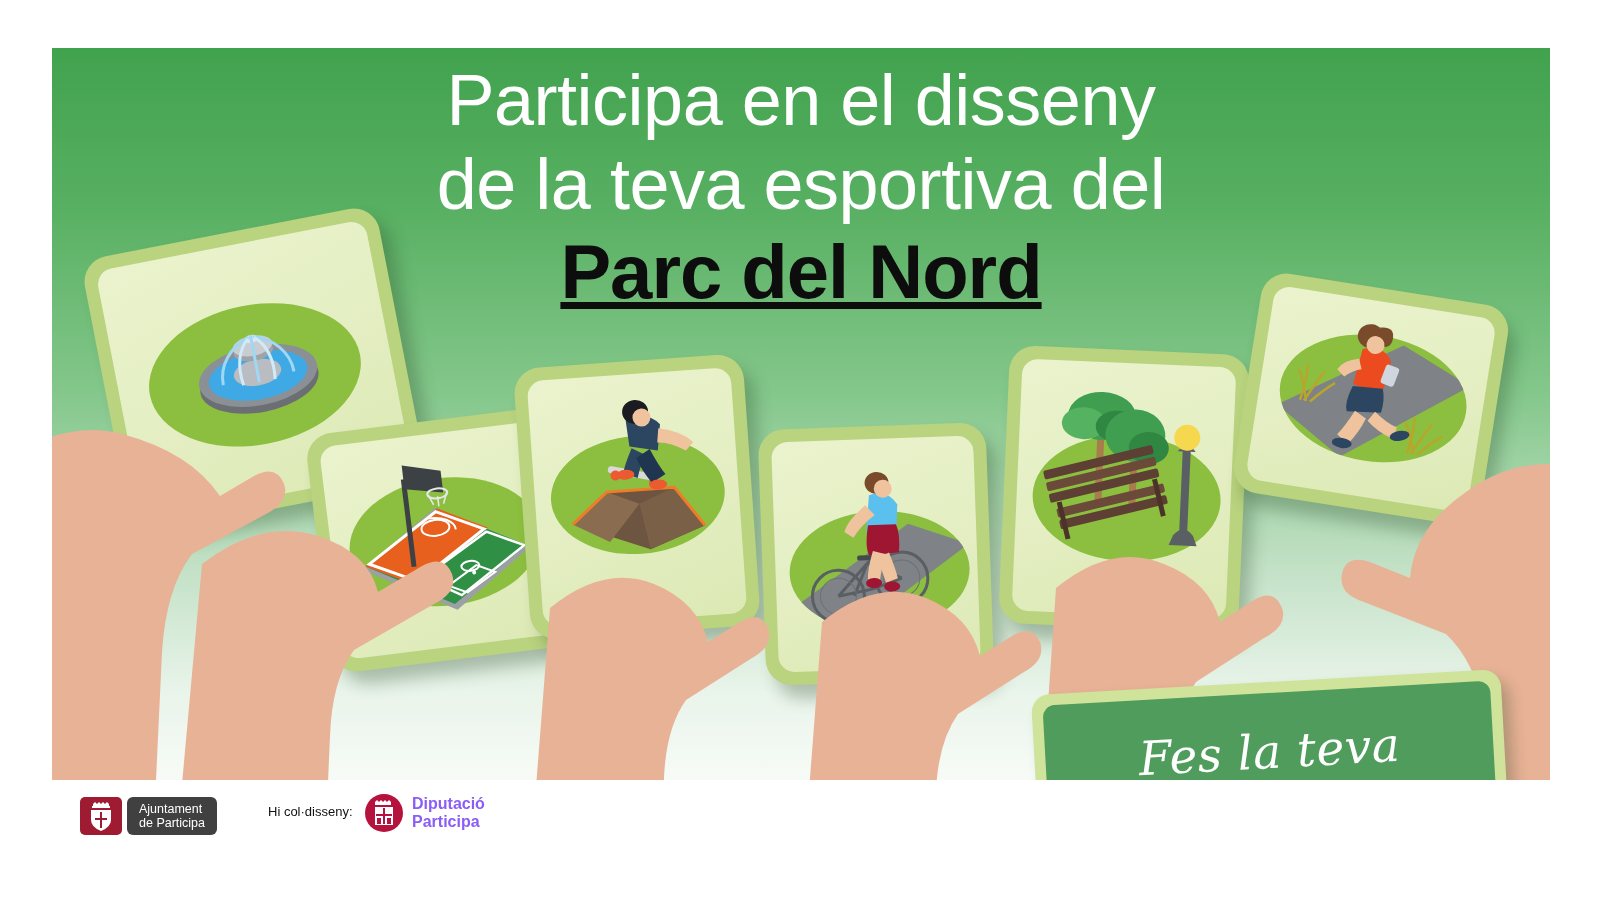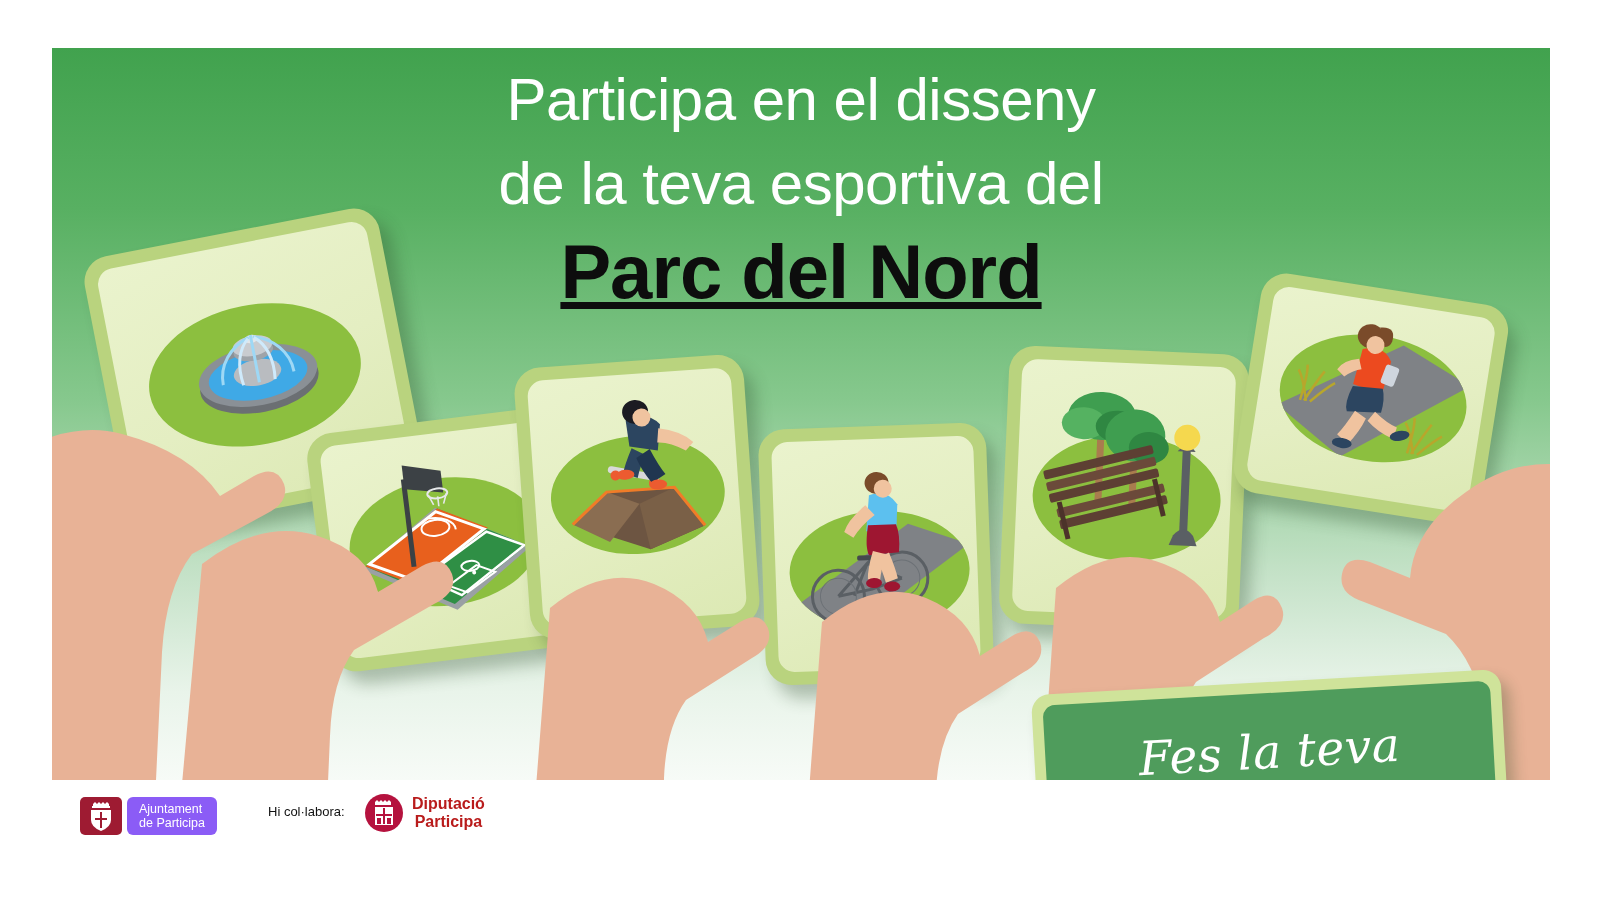--- a/index.html
+++ b/index.html
@@ -6,21 +6,21 @@
   body{width:1600px;height:900px;overflow:hidden;font-family:"Liberation Sans",sans-serif;}
   .stage{position:relative;width:1600px;height:900px;background:#fff;overflow:hidden;}
 
   
   .panel{position:absolute;left:52px;top:48px;width:1498px;height:732px;
          background:linear-gradient(180deg,#41a24e 0%,#58b062 22%,#86c88d 48%,#c5e2c8 72%,#e9f4ea 88%,#f7fbf7 100%);
          overflow:hidden;}
 
   
   .headline{position:absolute;left:0;top:10px;width:1498px;text-align:center;z-index:40;pointer-events:none;}
-  .hl-line{color:#ffffff;font-size:60px;line-height:84px;font-weight:400;letter-spacing:-0.5px;
+  .hl-line{color:#ffffff;font-size:72px;line-height:84px;font-weight:400;letter-spacing:-0.5px;
            font-family:"Liberation Sans",sans-serif;white-space:nowrap;}
   .hl-strong{color:#0d0d0d;font-size:76px;line-height:92px;font-weight:700;letter-spacing:-1px;white-space:nowrap;text-decoration:underline;}
 
   
   .card{position:absolute;border-radius:26px;background:#b9d37e;
         box-shadow:10px 14px 16px rgba(40,70,35,0.30);z-index:20;}
   .card .inner{position:absolute;left:13px;top:13px;right:13px;bottom:13px;border-radius:16px;
         background:linear-gradient(160deg,#eaf3cd 0%,#e4eec2 55%,#dce9b4 100%);overflow:hidden;}
   .oval{position:absolute;border-radius:50%;background:#8cbf3f;}
 
@@ -30,26 +30,26 @@
        box-shadow:8px 10px 14px rgba(40,70,35,0.28);z-index:60;}
   .cta-in{position:absolute;left:11px;top:11px;right:11px;bottom:11px;border-radius:12px;background:#4f9c5c;
        display:flex;flex-direction:column;align-items:center;justify-content:center;}
   .cta-l{color:#ffffff;font-family:"DejaVu Serif",serif;font-style:italic;font-weight:400;
        font-size:47px;line-height:58px;letter-spacing:0.5px;}
 
   
   .footer{position:absolute;left:0;top:780px;width:1600px;height:120px;background:#fff;z-index:70;}
   .aj{position:absolute;left:80px;top:17px;display:flex;align-items:stretch;height:38px;}
   .aj-shield{width:42px;background:#9e1b32;border-radius:5px;display:flex;align-items:center;justify-content:center;}
-  .aj-txt{margin-left:5px;background:#8b5cf6;border-radius:6px;color:#fff;font-size:12.5px;line-height:14px;
+  .aj-txt{margin-left:5px;background:#404040;border-radius:6px;color:#fff;font-size:12.5px;line-height:14px;
           padding:5px 12px;display:flex;flex-direction:column;justify-content:center;font-weight:400;}
   .collab{position:absolute;left:268px;top:24px;font-size:13px;color:#111;}
   .dip{position:absolute;left:365px;top:14px;display:flex;align-items:center;}
   .dip-mark{width:38px;height:38px;border-radius:50%;background:#b5123e;display:flex;align-items:center;justify-content:center;}
-  .dip-txt{margin-left:9px;color:#b91c1c;font-weight:700;font-size:16px;line-height:18px;text-align:center;}
+  .dip-txt{margin-left:9px;color:#8b5cf6;font-weight:700;font-size:16px;line-height:18px;}
 </style>
 </head>
 <body>
 
 <div class="stage">
 
   <div class="panel">
 
     <div class="card" style="left:52px;top:182px;width:300px;height:280px;transform:rotate(-11deg);">
       <div class="inner">
@@ -238,21 +238,21 @@
           <path d="M3 9 h20 v10 q0 7 -10 11 q-10 -4 -10 -11 z" fill="#fff"></path>
           <path d="M12 11 h2 v16 h-2 z M7 17 h12 v2 h-12 z" fill="#9e1b32"></path>
         </svg>
       </div>
       <div class="aj-txt">
         <span>Ajuntament</span>
         <span>de Participa</span>
       </div>
     </div>
 
-    <div class="collab">Hi col·labora:</div>
+    <div class="collab">Hi col·disseny:</div>
 
     <div class="dip">
       <div class="dip-mark">
         <svg width="26" height="28" viewBox="0 0 26 28">
           <path d="M4 3 l2 -2 l2 2 l2 -2 l2 2 l2 -2 l2 2 l2 -2 l2 2 v3 h-16 z" fill="#fff"></path>
           <rect x="4" y="8" width="18" height="18" fill="#fff"></rect>
           <path d="M12 9 h2 v16 h-2 z M5 15 h16 v2 h-16 z" fill="#b5123e"></path>
           <path d="M6 19 h4 v6 h-4 z M16 19 h4 v6 h-4 z" fill="#b5123e"></path>
         </svg>
       </div>

